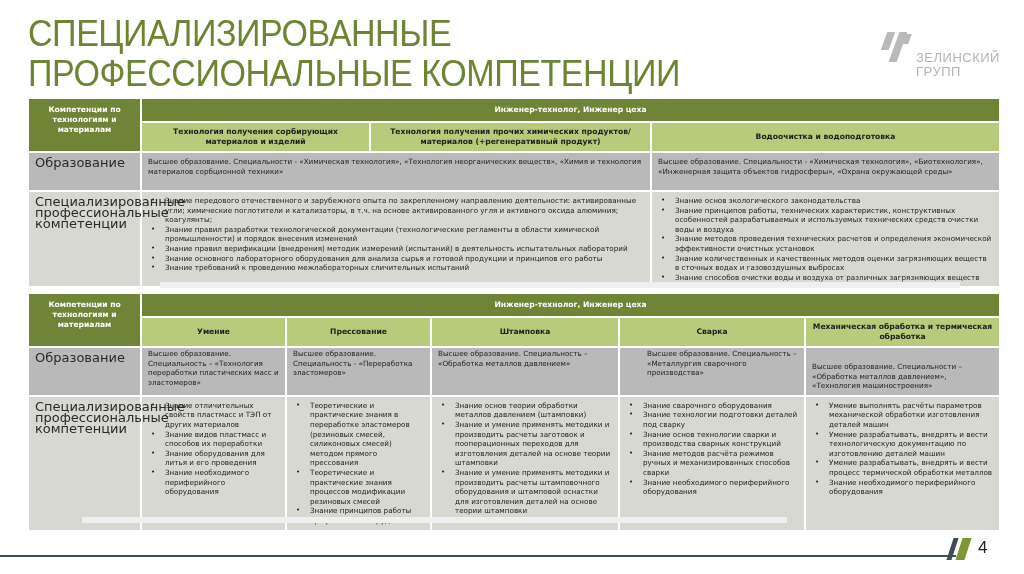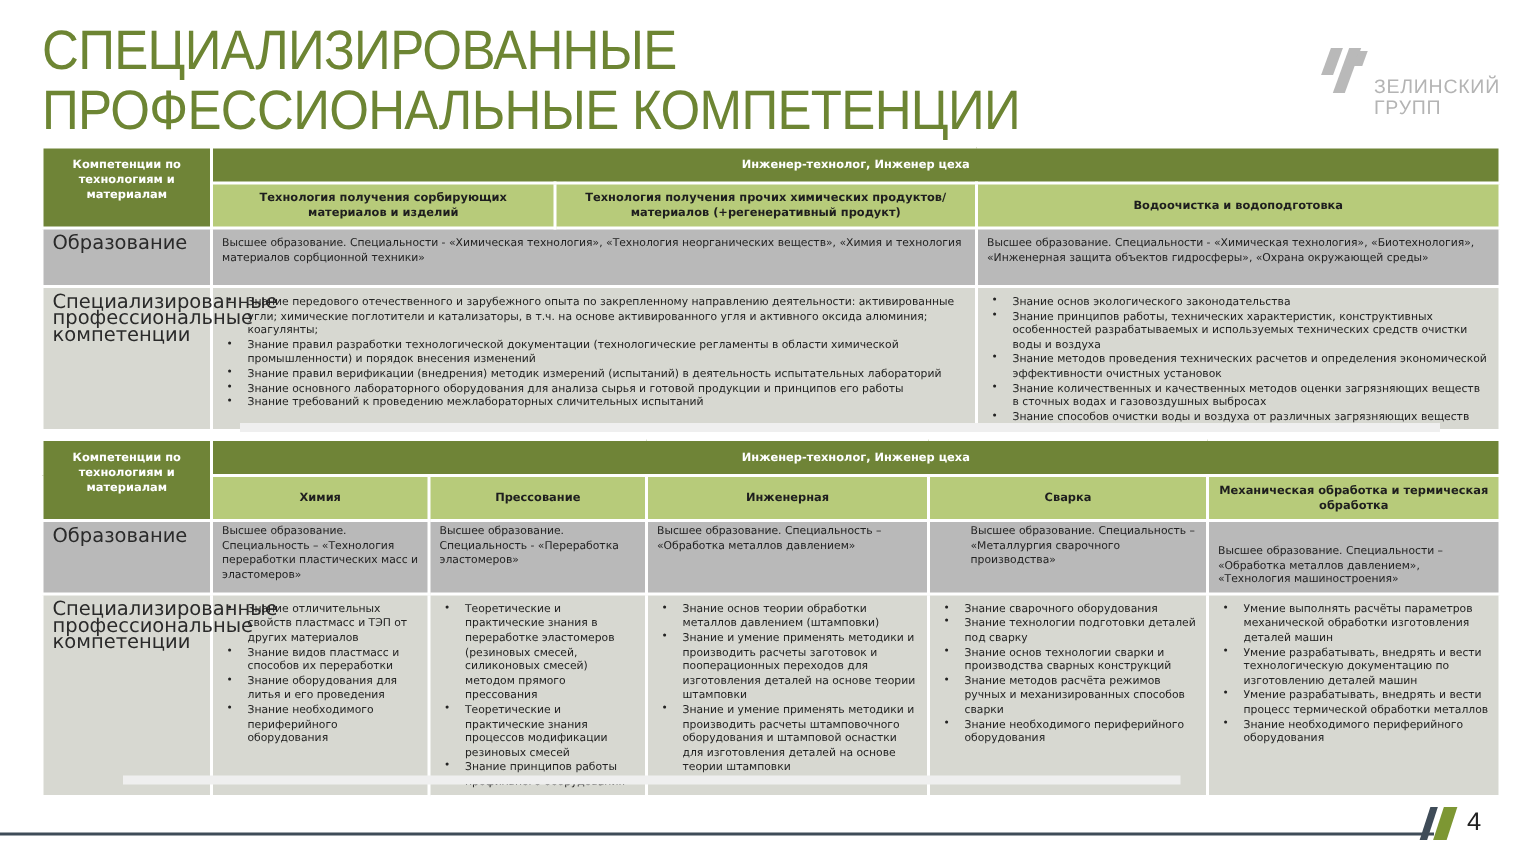--- a/index.html
+++ b/index.html
@@ -117,23 +117,23 @@
       <col style="width:188px">
       <col style="width:186px">
       <col style="width:195px">
   </colgroup>
   <tbody>
       <tr style="height:24px;">
     <td class="h-comp" rowspan="2" style="vertical-align:top;padding-top:6px;">Компетенции по технологиям и материалам</td>
     <td class="h-role" colspan="5">Инженер-технолог, Инженер цеха</td>
   </tr>
   <tr style="height:29px;">
-    <td class="h-sub">Химия</td>
+    <td class="h-sub">Умение</td>
     <td class="h-sub">Прессование</td>
-    <td class="h-sub">Инженерная</td>
+    <td class="h-sub">Штамповка</td>
     <td class="h-sub">Сварка</td>
     <td class="h-sub">Механическая обработка и термическая обработка</td>
   </tr>
   <tr style="height:40px;">
     <td class="row-label">Образование</td>
     <td class="edu" style="padding-top:1px;">Высшее образование. Специальность – «Технология переработки пластических масс и эластомеров»</td>
     <td class="edu" style="padding-top:1px;">Высшее образование. Специальность - «Переработка эластомеров»</td>
     <td class="edu" style="padding-top:1px;">Высшее образование. Специальность – «Обработка металлов давлением»</td>
     <td class="edu" style="padding-top:1px;padding-left:27px;">Высшее образование. Специальность – «Металлургия сварочного производства»</td>
     <td class="edu" style="padding-top:14px;">Высшее образование. Специальности – «Обработка металлов давлением», «Технология машиностроения»</td>

